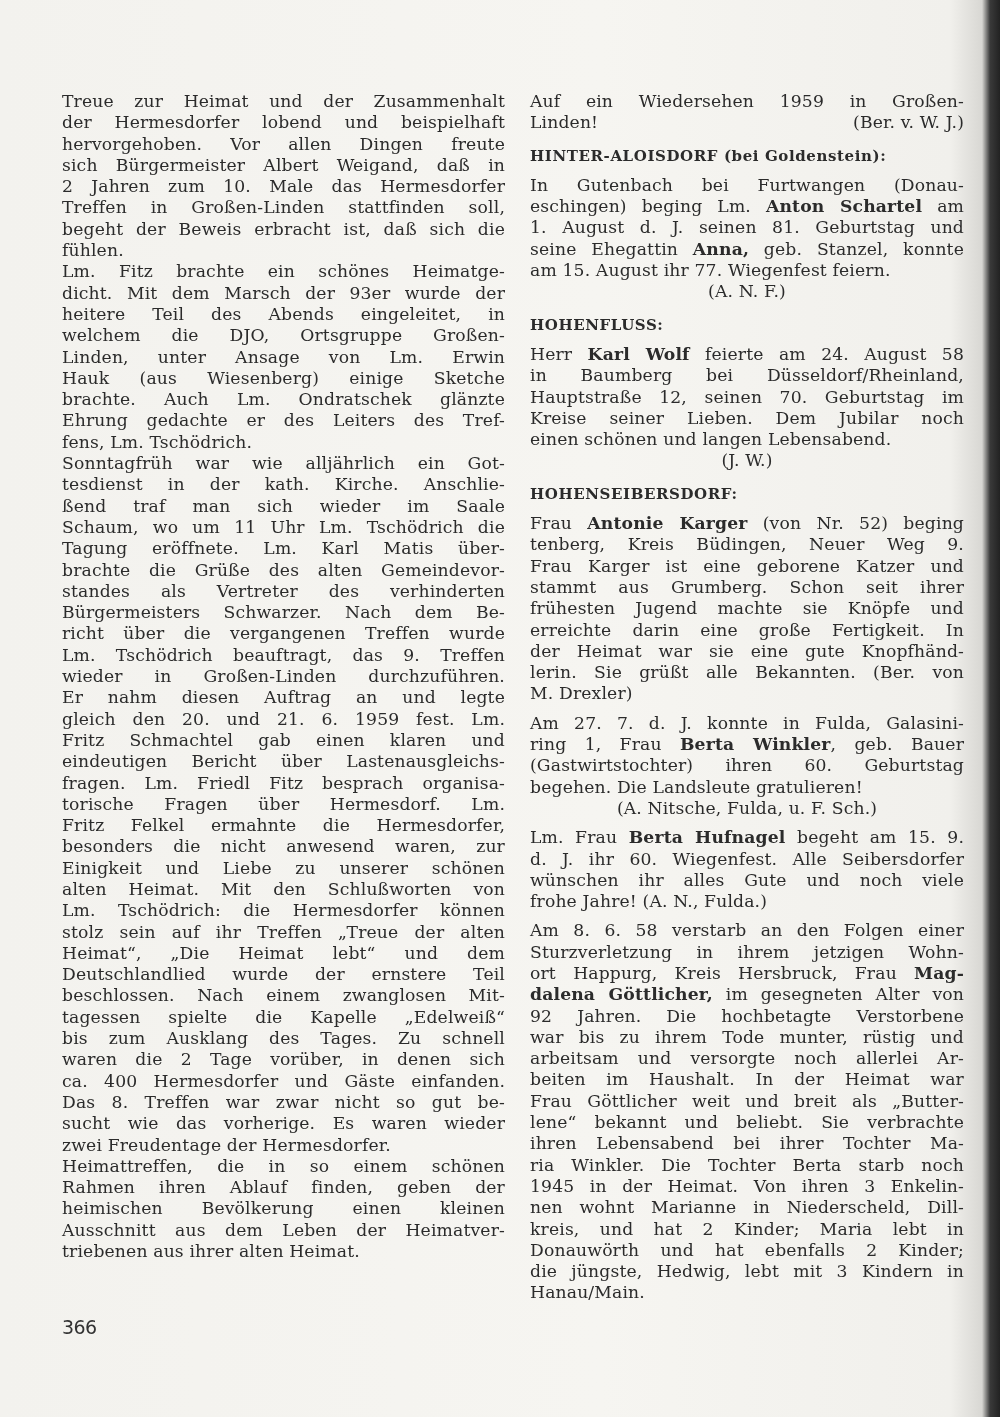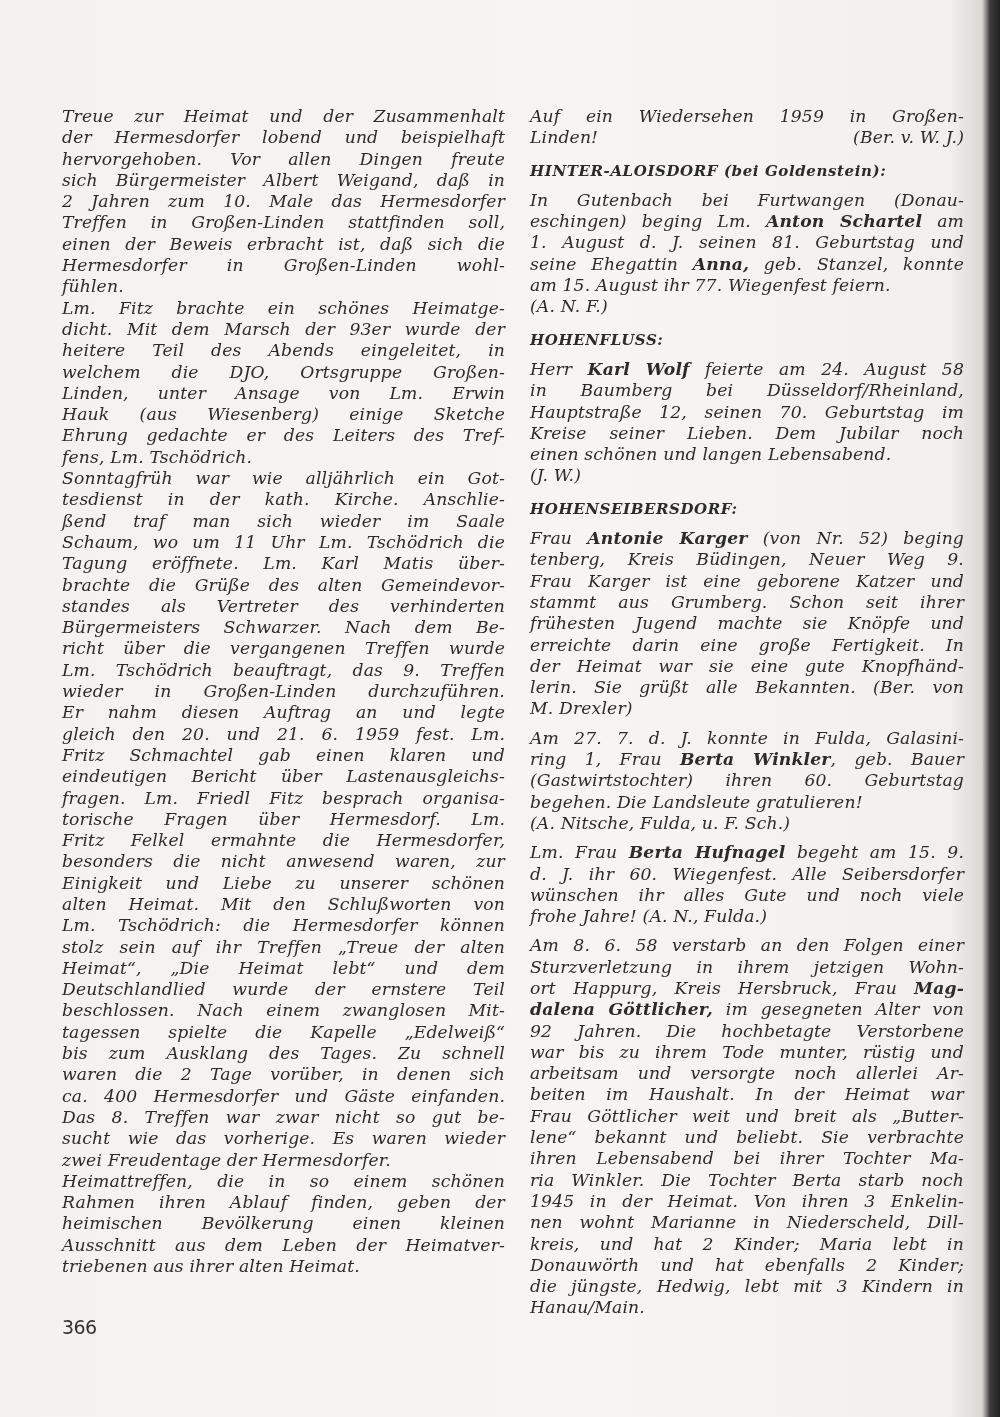--- a/index.html
+++ b/index.html
@@ -9,36 +9,35 @@
       position: relative;
       font-family: "DejaVu Serif", "Liberation Serif", serif;
       color: #2b2b2b;
     }
     .page {
       position: absolute; left: 0; top: 0; width: 1000px; height: 1417px;
       background: linear-gradient(to right, #f3f2ee 0%, #f6f5f1 60%, #f1f0ec 95%, #d8d7d3 98.2%, #3a3a3a 99%, #222 100%);
     }
     .col {
       position: absolute;
-      top: 106px;
+      top: 91px;
       width: 443px;
       font-size: 17.2px;
       line-height: 21.3px;
       letter-spacing: 0.15px;
-      font-style: italic;
     }
     .col-left { left: 62px; }
     .col-right { left: 530px; width: 434px; }
     .col p {
       margin: 0; text-align: justify; hyphens: manual;
     }
     .col p.gap { margin-top: 8px; }
     .col .line { display: block; text-align: justify; text-align-last: justify; white-space: nowrap; }
     .col .line.last { text-align-last: left; }
-    .sig { display: block; text-align: left; }
+    .sig { display: block; text-align: center; }
     .heading {
       font-weight: bold; font-size: 15px; letter-spacing: 0.6px;
       margin: 12px 0 8px 0; white-space: nowrap;
     }
     b { font-weight: bold; }
     .page-number {
       position: absolute; left: 62px; top: 1316px;
       font-family: "DejaVu Sans", "Liberation Sans", sans-serif;
       font-size: 19px; letter-spacing: -0.6px; color: #333;
     }
@@ -49,31 +48,31 @@
 <div class="page">
 
   <div class="col col-left" id="left-col">
       <p>
         <span class="line">Treue zur Heimat und der Zusammenhalt</span>
         <span class="line">der Hermesdorfer lobend und beispielhaft</span>
         <span class="line">hervorgehoben. Vor allen Dingen freute</span>
         <span class="line">sich Bürgermeister Albert Weigand, daß in</span>
         <span class="line">2 Jahren zum 10. Male das Hermesdorfer</span>
         <span class="line">Treffen in Großen-Linden stattfinden soll,</span>
-        <span class="line">einen der Beweis erbracht ist, daß sich die</span>
-        <span class="line">Hermesdorfer in Großen-Linden wohl-</span>
+        <span class="line">begeht der Beweis erbracht ist, daß sich die</span>
         <span class="line last">fühlen.</span>
       </p>
       <p>
         <span class="line">Lm. Fitz brachte ein schönes Heimatge-</span>
         <span class="line">dicht. Mit dem Marsch der 93er wurde der</span>
         <span class="line">heitere Teil des Abends eingeleitet, in</span>
         <span class="line">welchem die DJO, Ortsgruppe Großen-</span>
         <span class="line">Linden, unter Ansage von Lm. Erwin</span>
         <span class="line">Hauk (aus Wiesenberg) einige Sketche</span>
+        <span class="line">brachte. Auch Lm. Ondratschek glänzte</span>
         <span class="line">Ehrung gedachte er des Leiters des Tref-</span>
         <span class="line last">fens, Lm. Tschödrich.</span>
       </p>
       <p>
         <span class="line">Sonntagfrüh war wie alljährlich ein Got-</span>
         <span class="line">tesdienst in der kath. Kirche. Anschlie-</span>
         <span class="line">ßend traf man sich wieder im Saale</span>
         <span class="line">Schaum, wo um 11 Uhr Lm. Tschödrich die</span>
         <span class="line">Tagung eröffnete. Lm. Karl Matis über-</span>
         <span class="line">brachte die Grüße des alten Gemeindevor-</span>

